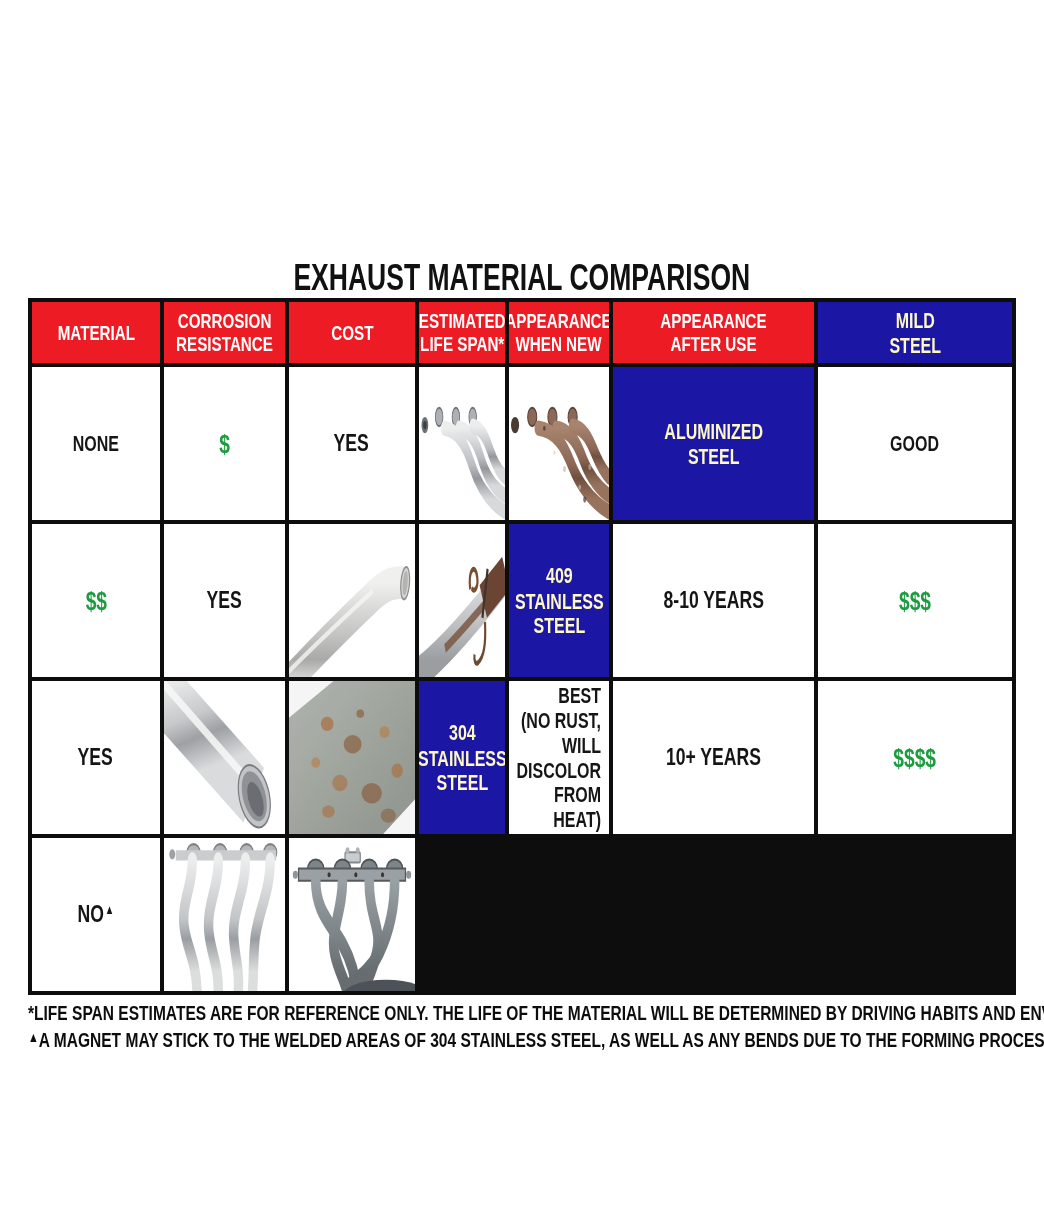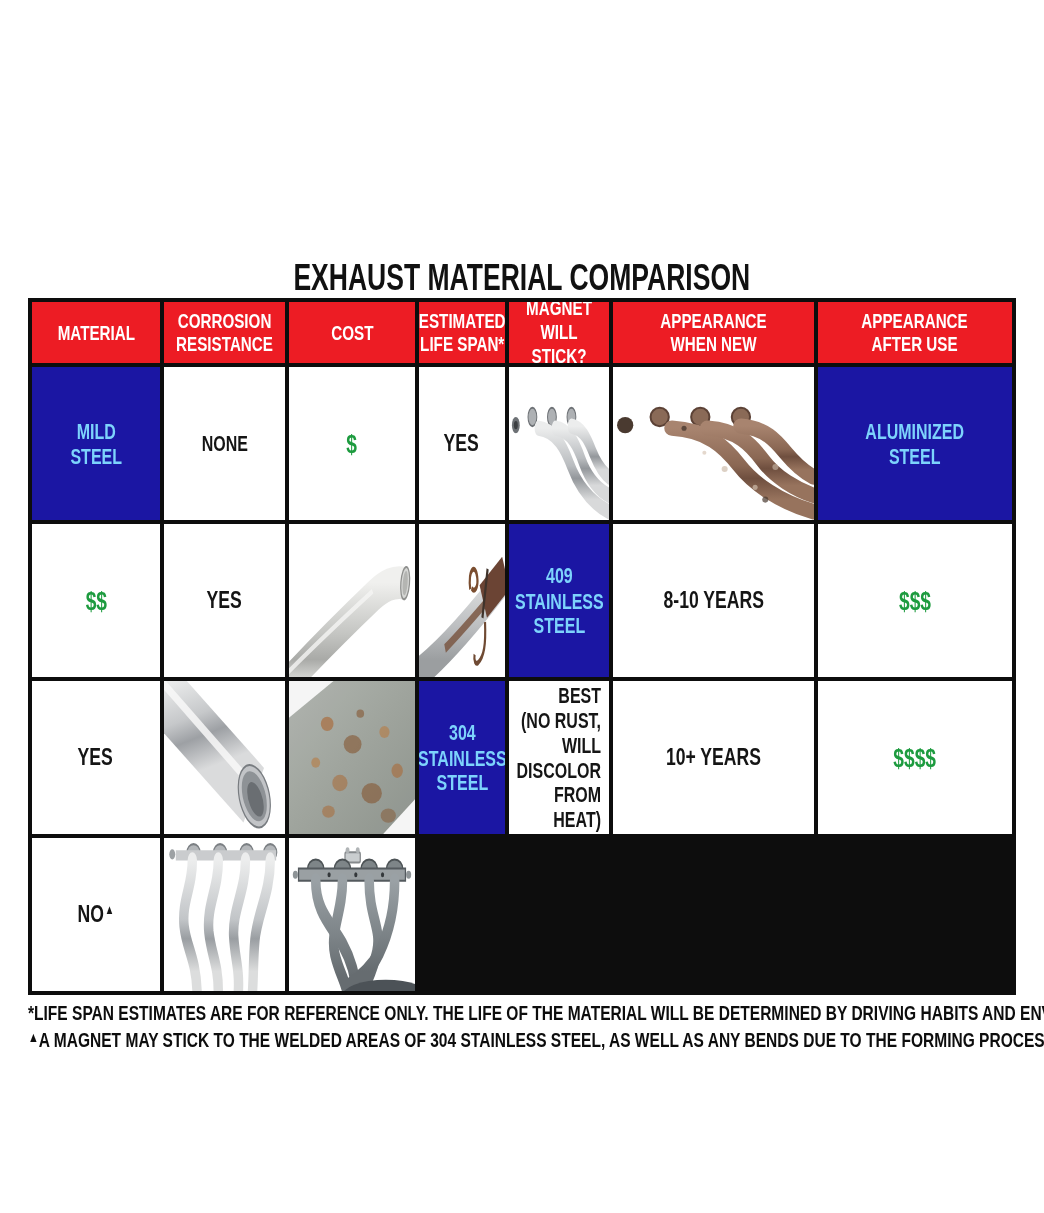--- a/index.html
+++ b/index.html
@@ -13,21 +13,21 @@
   .tbl{position:absolute;left:28px;top:258px;width:988px;height:697px;
        box-sizing:border-box;background:#0d0d0d;padding:4px;display:grid;
        grid-template-columns:128px 121px 126px 86px 100px 201px 194px;
        grid-template-rows:61px 1fr 1fr 1fr 1fr;gap:4px;}
 
   .cell{background:#ffffff;display:flex;align-items:center;justify-content:center;
         text-align:center;overflow:hidden;}
   .cell .t{transform:scale(0.8,1.1);white-space:pre-line;line-height:1.13;}
 
   .head{background:#ed1c24;color:#ffffff;font-weight:700;font-size:19px;}
-  .mat{background:#1b16a3;color:#7dd3fc;font-weight:700;font-size:20px;}
+  .mat{background:#1b16a3;color:#fef9c3;font-weight:700;font-size:20px;}
   .val{color:#151515;font-weight:700;font-size:22px;}
   .corr{font-size:20px;text-align:right;}
   .cost{color:#1d9b3f;font-weight:700;font-size:24px;}
   .photo{padding:0;}
   .photo svg{display:block;width:100%;height:100%;}
   sup.tri{font-size:12px;vertical-align:7px;margin-left:1px;}
 
   .fns{position:absolute;left:28px;top:960px;width:1000px;color:#0d0d0d;font-weight:700;font-size:18.5px;}
   .fn{transform-origin:0 50%;transform:scale(0.84,1.08);white-space:nowrap;line-height:25px;}
   .fn .tri{font-size:13px;vertical-align:4px;}
@@ -49,24 +49,20 @@
     <div class="cell head">
         <div class="t">CORROSION
 RESISTANCE</div>
       </div>
     <div class="cell head">
         <div class="t">COST</div>
       </div>
     <div class="cell head">
         <div class="t">ESTIMATED
 LIFE SPAN*</div>
-      </div>
-    <div class="cell head">
-        <div class="t">MAGNET
-WILL STICK?</div>
       </div>
     <div class="cell head">
         <div class="t">APPEARANCE
 WHEN NEW</div>
       </div>
     <div class="cell head">
         <div class="t">APPEARANCE
 AFTER USE</div>
       </div>
 
@@ -130,20 +126,23 @@
         <circle cx="90" cy="84" r="2" fill="#d8c8b8" opacity="0.7"></circle>
         <circle cx="160" cy="98" r="3" fill="#cdbcab" opacity="0.6"></circle>
         <circle cx="70" cy="60" r="2.5" fill="#4a3a30" opacity="0.8"></circle>
         <circle cx="150" cy="130" r="3" fill="#4a3a30" opacity="0.7"></circle>
       </svg>
     </div>
 
     <div class="cell mat">
         <div class="t">ALUMINIZED
 STEEL</div>
+      </div>
+    <div class="cell val corr">
+        <div class="t">GOOD</div>
       </div>
     <div class="cell cost">
         <div class="t">$$</div>
       </div>
     <div class="cell val">
         <div class="t"><span>YES</span><sup class="tri"></sup></div>
       </div>
 
     <div class="cell photo">
       <svg viewBox="0 0 205 150" preserveAspectRatio="none">

